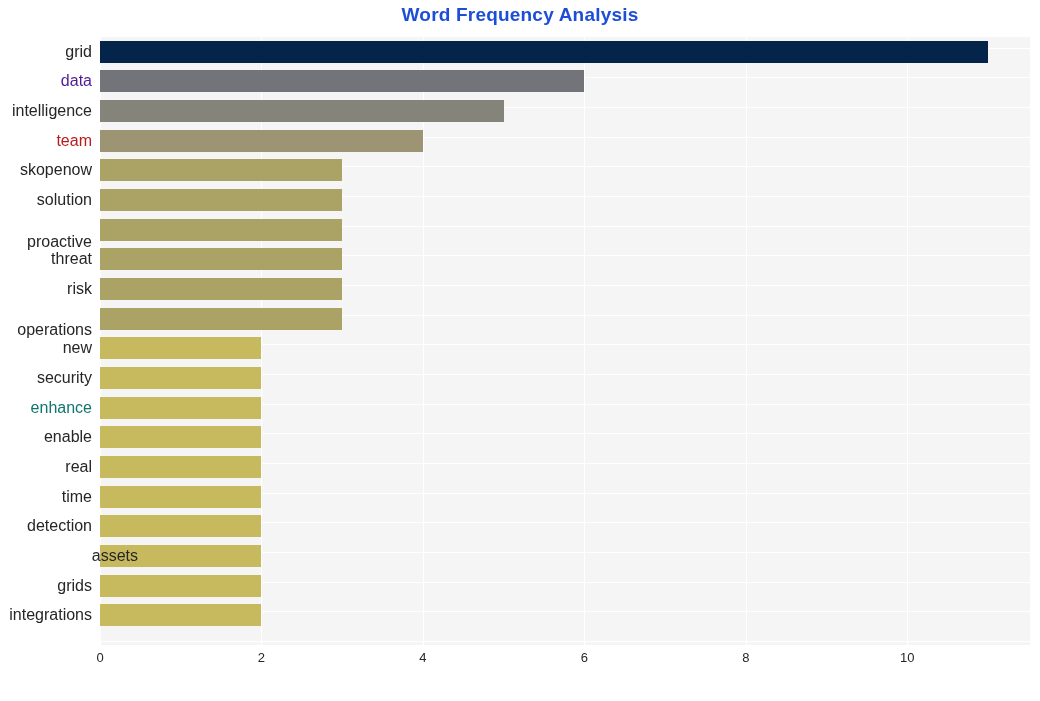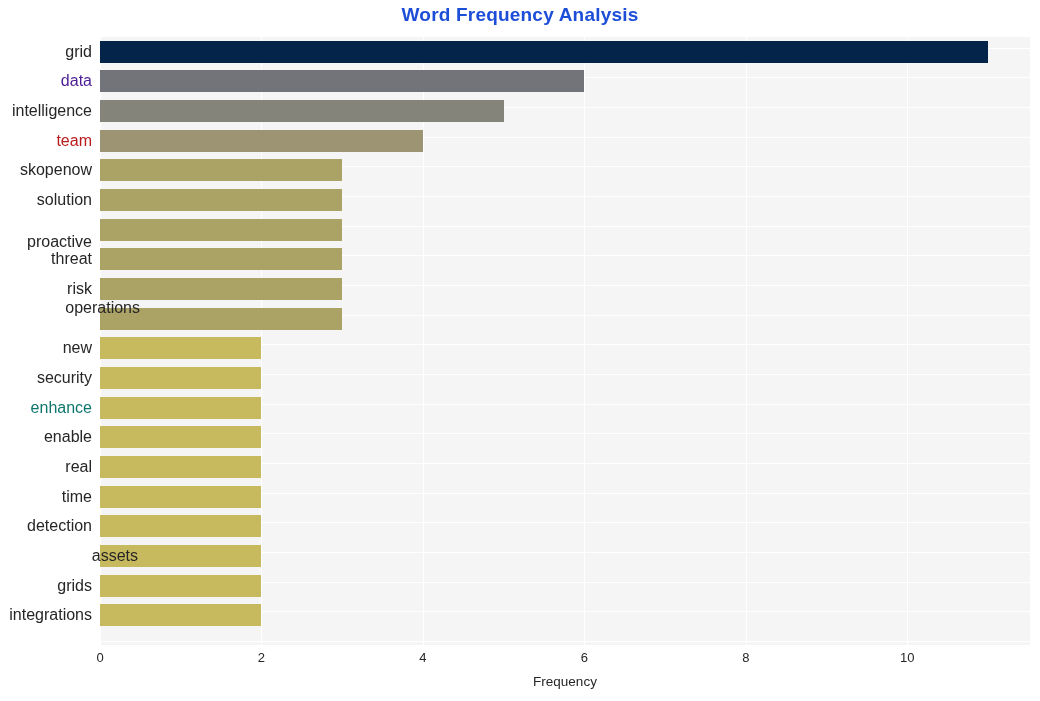--- a/index.html
+++ b/index.html
@@ -120,35 +120,34 @@
   <div id="ylabels-layer">
       <div class="ylabel" style="position: absolute; left: 0px; top: 40.8293px; width: 92px; color: rgb(38, 38, 38);">grid</div>
       <div class="ylabel" style="position: absolute; left: 0px; top: 70.4878px; width: 92px; color: #4c1d95;">data</div>
       <div class="ylabel" style="position: absolute; left: 0px; top: 100.146px; width: 92px; color: rgb(38, 38, 38);">intelligence</div>
       <div class="ylabel" style="position: absolute; left: 0px; top: 129.805px; width: 92px; color: #b91c1c;">team</div>
       <div class="ylabel" style="position: absolute; left: 0px; top: 159.463px; width: 92px; color: rgb(38, 38, 38);">skopenow</div>
       <div class="ylabel" style="position: absolute; left: 0px; top: 189.122px; width: 92px; color: rgb(38, 38, 38);">solution</div>
       <div class="ylabel" style="position: absolute; left: 0px; top: 231px; width: 92px; color: rgb(38, 38, 38);">proactive</div>
       <div class="ylabel" style="position: absolute; left: 0px; top: 248.439px; width: 92px; color: rgb(38, 38, 38);">threat</div>
       <div class="ylabel" style="position: absolute; left: 0px; top: 278.098px; width: 92px; color: rgb(38, 38, 38);">risk</div>
-      <div class="ylabel" style="position: absolute; left: 0px; top: 297px; width: 92px; color: rgb(38, 38, 38); padding-left: 48px;">operations</div>
+      <div class="ylabel" style="position: absolute; left: 0px; top: 319px; width: 92px; color: rgb(38, 38, 38);">operations</div>
       <div class="ylabel" style="position: absolute; left: 0px; top: 337.415px; width: 92px; color: rgb(38, 38, 38);">new</div>
       <div class="ylabel" style="position: absolute; left: 0px; top: 367.073px; width: 92px; color: rgb(38, 38, 38);">security</div>
       <div class="ylabel" style="position: absolute; left: 0px; top: 396.732px; width: 92px; color: #0f766e;">enhance</div>
       <div class="ylabel" style="position: absolute; left: 0px; top: 426.39px; width: 92px; color: rgb(38, 38, 38);">enable</div>
       <div class="ylabel" style="position: absolute; left: 0px; top: 456.049px; width: 92px; color: rgb(38, 38, 38);">real</div>
       <div class="ylabel" style="position: absolute; left: 0px; top: 485.707px; width: 92px; color: rgb(38, 38, 38);">time</div>
       <div class="ylabel" style="position: absolute; left: 0px; top: 515.366px; width: 92px; color: rgb(38, 38, 38);">detection</div>
       <div class="ylabel" style="position: absolute; left: 0px; top: 545.024px; width: 92px; color: rgb(38, 38, 38); padding-left: 46px;">assets</div>
       <div class="ylabel" style="position: absolute; left: 0px; top: 574.683px; width: 92px; color: rgb(38, 38, 38);">grids</div>
       <div class="ylabel" style="position: absolute; left: 0px; top: 604.341px; width: 92px; color: rgb(38, 38, 38);">integrations</div>
     </div>
   <div id="xlabels-layer">
       <div class="xtick" style="left: 100px; color: rgb(38, 38, 38);">0</div>
       <div class="xtick" style="left: 261.458px; color: rgb(38, 38, 38);">2</div>
       <div class="xtick" style="left: 422.917px; color: rgb(38, 38, 38);">4</div>
       <div class="xtick" style="left: 584.375px; color: rgb(38, 38, 38);">6</div>
       <div class="xtick" style="left: 745.833px; color: rgb(38, 38, 38);">8</div>
       <div class="xtick" style="left: 907.292px; color: rgb(38, 38, 38);">10</div>
     </div>
 
-  <div id="xaxis-label">Frequency</div>
 </div>
 
 </body></html>

